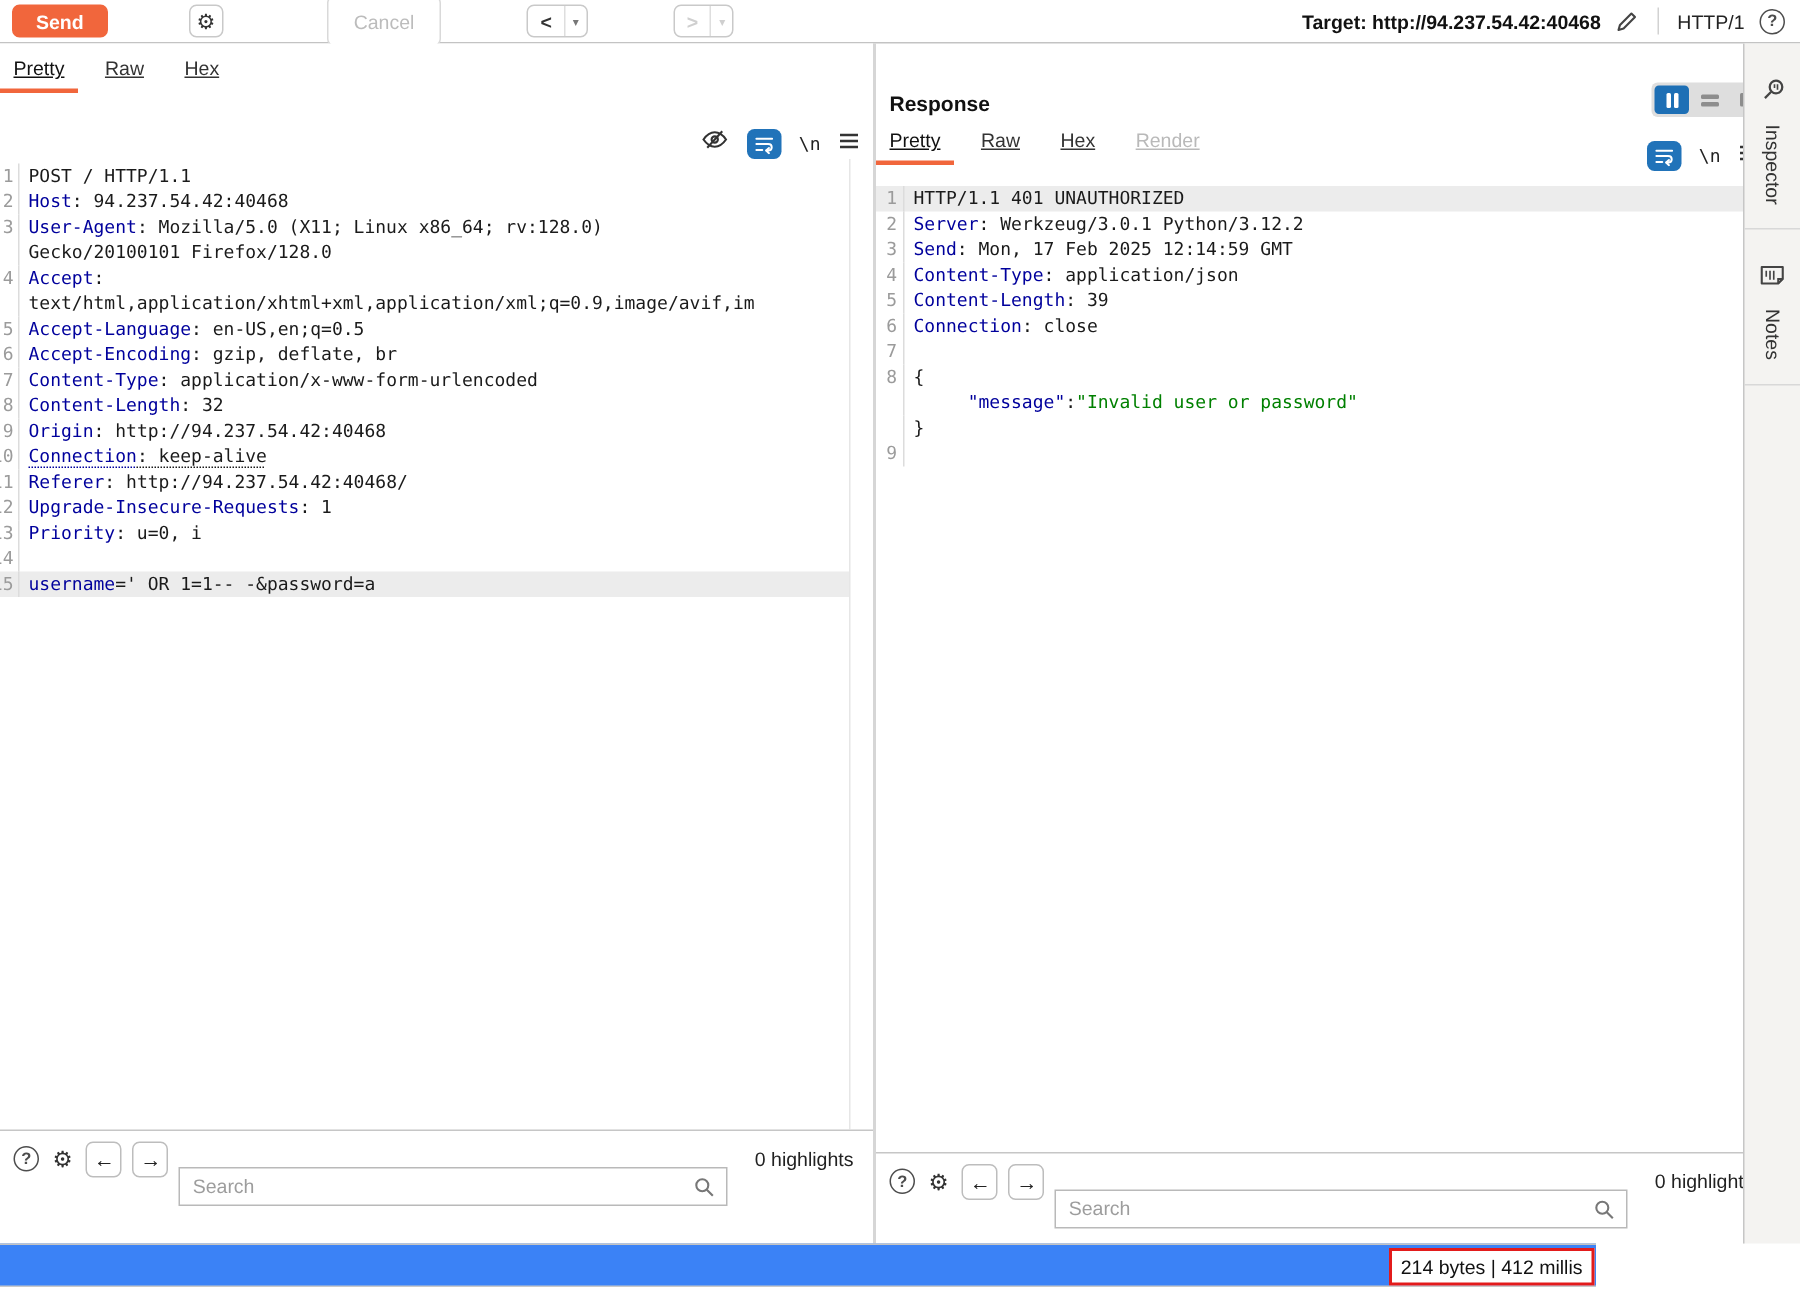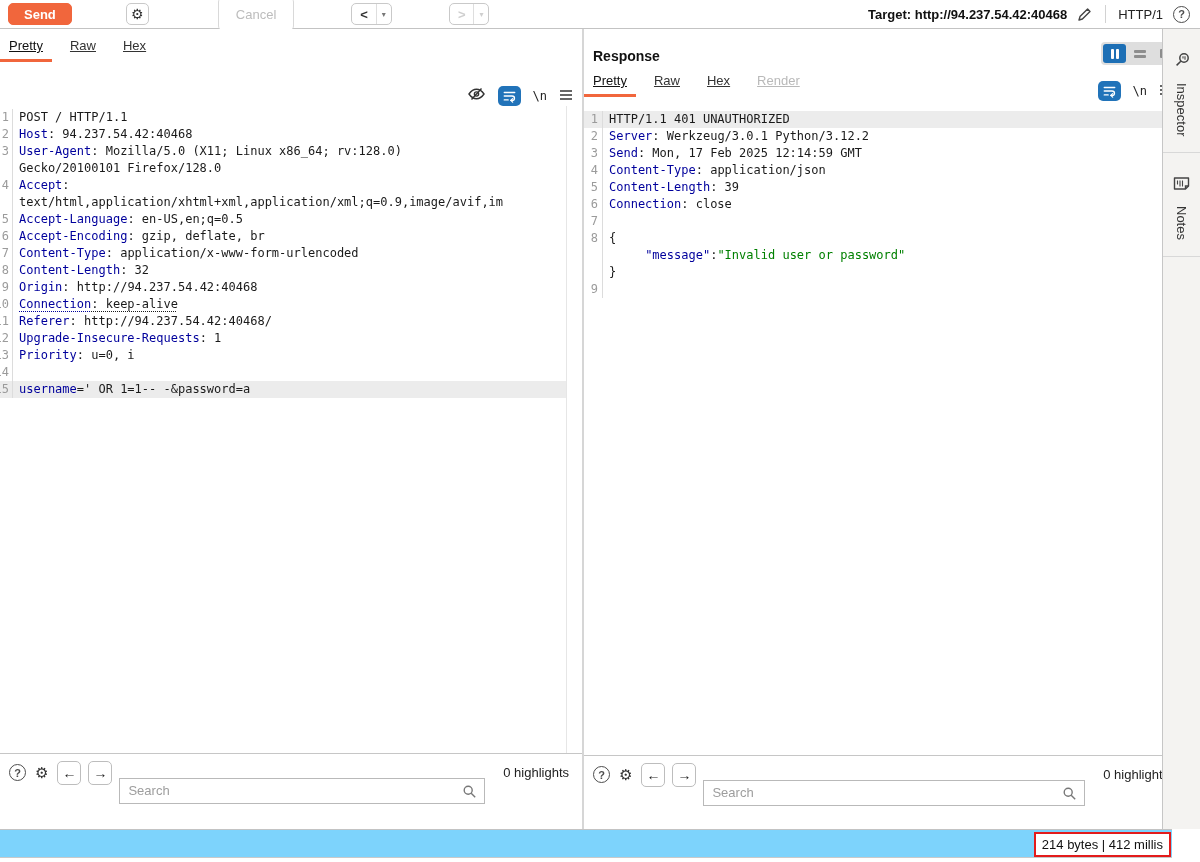--- a/index.html
+++ b/index.html
@@ -23,21 +23,21 @@
   #toolbar-right { margin-left:auto; display:flex; align-items:center; }
   .target-label { font-weight:bold; font-size:13px; color:#111; }
   .pencil { margin-left:9px; display:flex; }
   .vdiv { width:1px; height:18px; background:#d2d2d2; margin:0 12px; }
   .http-ver { font-size:13px; color:#222; }
   .qmark { width:17px; height:17px; border:1.5px solid #4d4d4d; border-radius:50%; color:#4d4d4d;
            font-size:11px; font-weight:bold; display:flex; align-items:center; justify-content:center; margin-left:10px; }
 
   
   #req-panel  { position:absolute; left:0;   top:29px; width:582px;  height:762px; background:#fff; }
-  #resp-panel { position:absolute; left:584px; top:31px; width:598px; height:762px; background:#fff; }
+  #resp-panel { position:absolute; left:584px; top:44px; width:598px; height:762px; background:#fff; }
   #panel-divider { position:absolute; left:582px; top:29px; width:2px; height:800px; background:#d6d6d6; }
 
   .panel-header { position:relative; height:77px; }
   .panel-title { font-size:14px; font-weight:bold; padding:17px 0 0 9px; color:#111; }
   .tabs { display:flex; margin-top:7px; padding-left:0; }
   .tab { font-size:13px; color:#333; padding:2px 9px 6px 9px; margin-right:9px; border-bottom:3px solid transparent; cursor:default;text-decoration:underline; }
   .tab.active { border-bottom:3px solid #f1663c; color:#111; }
   .tab.disabled { color:#b9b9b9; }
   .hdr-icons { position:absolute; right:9px; bottom:7px; display:flex; align-items:center; gap:12px; }
   .wrap-chip { width:23px; height:20px; background:#2173b9; border-radius:5px; display:flex; align-items:center; justify-content:center; }
@@ -82,21 +82,21 @@
   .mag { position:absolute; right:7px; top:5px; }
   .highlights { font-size:13px; color:#222; white-space:nowrap; margin-right:4px; }
 
   
   #sidebar { position:absolute; left:1162px; top:29px; width:38px; height:800px; background:#f4f3f1; border-left:1px solid #c6c6c6; }
   .side-tab { display:flex; flex-direction:column; align-items:center; padding:22px 0 16px 0; border-bottom:1px solid #d8d8d8; }
   .side-label { writing-mode:vertical-rl; font-size:13px; color:#333; margin-top:14px; }
   .side-icon { transform:rotate(90deg); display:flex; }
 
   
-  #status-bar { position:absolute; left:0; top:829px; width:1172px; height:29px; background:#7dd3fc;
+  #status-bar { position:absolute; left:0; top:829px; width:1064px; height:29px; background:#3b82f6;
                 border-top:1px solid #c3c3c3; border-bottom:1px solid #c9c9c9; }
   #metrics-box { position:absolute; right:1px; top:2px; border:2px solid #e31b1b; background:#fff;
                  padding:3px 6px; font-size:13px; color:#111; white-space:nowrap; }
 </style>
 </head>
 <body>
 
 <div id="toolbar">
   <div class="btn-send">Send</div>
   <div class="btn-icon">⚙</div>

